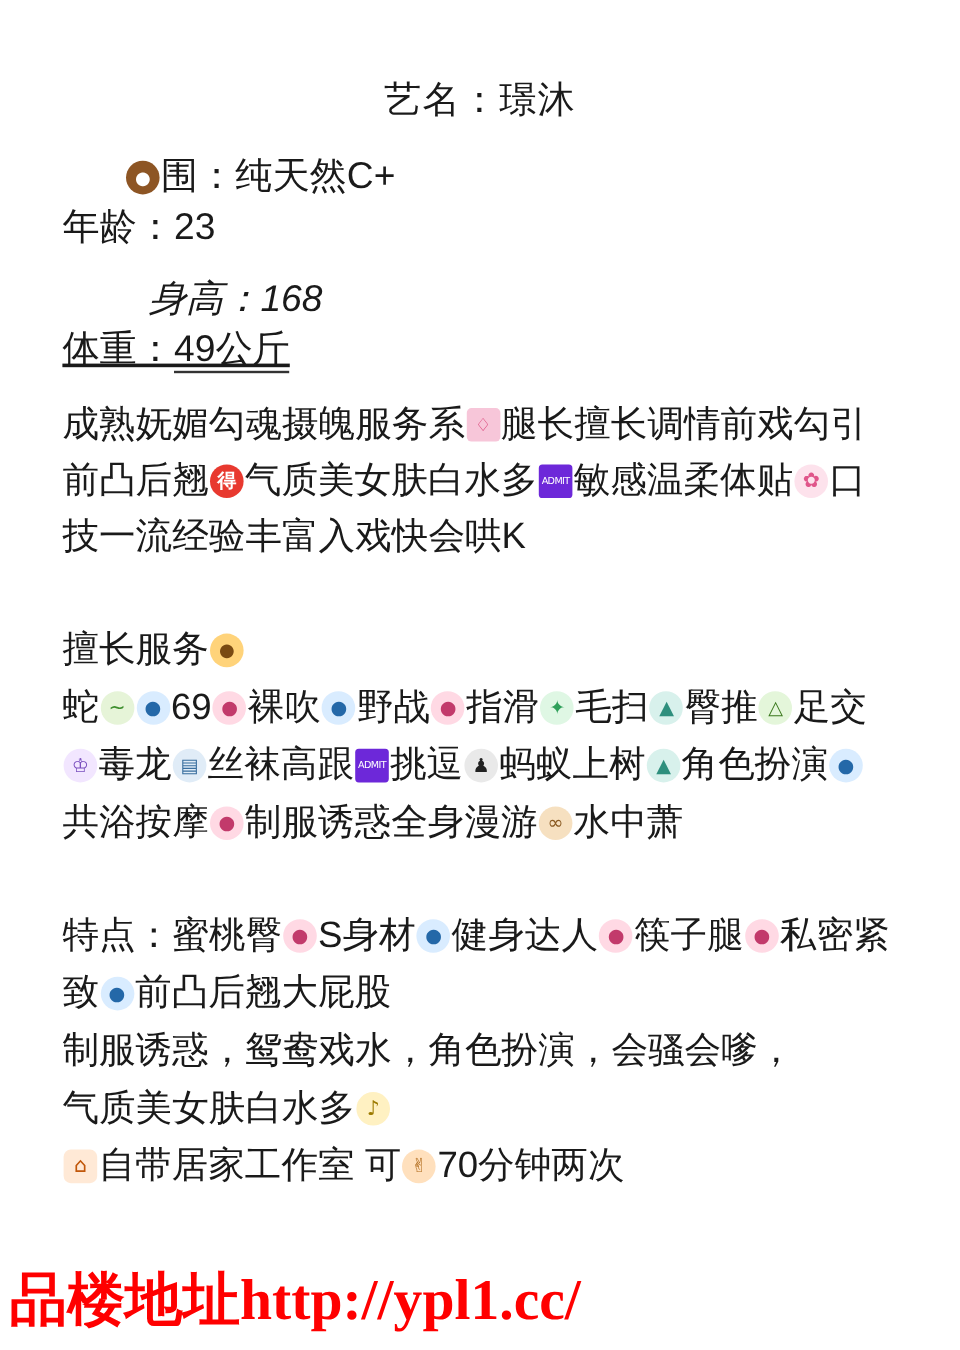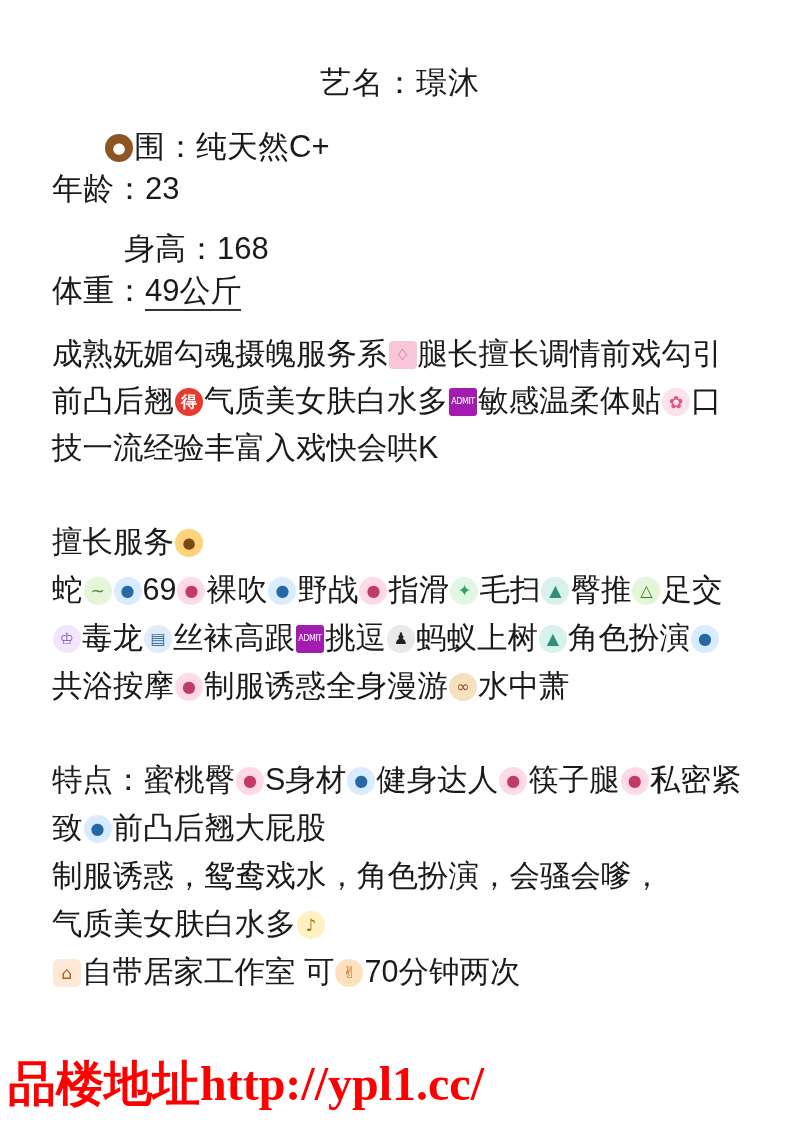--- a/index.html
+++ b/index.html
@@ -43,22 +43,22 @@
     flex: 0 0 auto;
     padding-left: 52px;
   }
   .stat-row .spacer {
     flex: 1 1 auto;
   }
   .stat-row .cell-right {
     flex: 0 0 auto;
     padding-right: 112px;
   }
-  .stat-row.row2 .cell-left { padding-left: 72px; }
-  .stat-row.row2 .cell-right { padding-right: 118px; }
+  .stat-row.row2 .cell-left { padding-left: 72px; font-style: italic; }
+  .stat-row.row2 .cell-right { padding-right: 118px; text-decoration: underline; }
 
   .underline {
     border-bottom: 2px solid #333;
     padding-bottom: 1px;
   }
 
   .para {
     font-size: 30.5px;
     line-height: 48px;
     letter-spacing: 0px;
@@ -80,21 +80,21 @@
     font-size: 19px;
     font-family: "DejaVu Sans", sans-serif;
     margin: 0 1px;
     border-radius: 6px;
     overflow: hidden;
     position: relative;
   }
   .e-bear      { background: #8d5524; color: #fff; border-radius: 50%; font-size: 15px; }
   .e-bikini    { background: #f7c6d9; color: #d6336c; border-radius: 4px; font-size: 15px; }
   .e-de        { background: #e8392f; color: #fff; border-radius: 50%; font-size: 16px; font-weight: bold; }
-  .e-ticket    { background: #a21caf; color: #fff; border-radius: 3px; font-size: 8px; letter-spacing: -0.5px; }
+  .e-ticket    { background: #6d28d9; color: #fff; border-radius: 3px; font-size: 8px; letter-spacing: -0.5px; }
   .e-flower    { background: #fde2ec; color: #e0558a; border-radius: 50%; font-size: 17px; }
   .e-blonde    { background: #ffd37a; color: #7a4a12; border-radius: 50%; font-size: 15px; }
   .e-snake     { background: #e6f4d8; color: #3f8f2f; border-radius: 50%; font-size: 17px; }
   .e-merman    { background: #d9ecff; color: #2468a8; border-radius: 50%; font-size: 16px; }
   .e-mermaid   { background: #ffd9e4; color: #c23a6b; border-radius: 50%; font-size: 16px; }
   .e-fairy     { background: #dff7e4; color: #2fa05a; border-radius: 50%; font-size: 16px; }
   .e-statue    { background: #d8f1ec; color: #2e8f7d; border-radius: 50%; font-size: 16px; }
   .e-canoe     { background: #e4f6da; color: #3c7a1f; border-radius: 50%; font-size: 16px; }
   .e-carousel  { background: #f2e6ff; color: #7a4fbf; border-radius: 50%; font-size: 16px; }
   .e-cablecar  { background: #e0ecf7; color: #3a6f9f; border-radius: 50%; font-size: 16px; }

